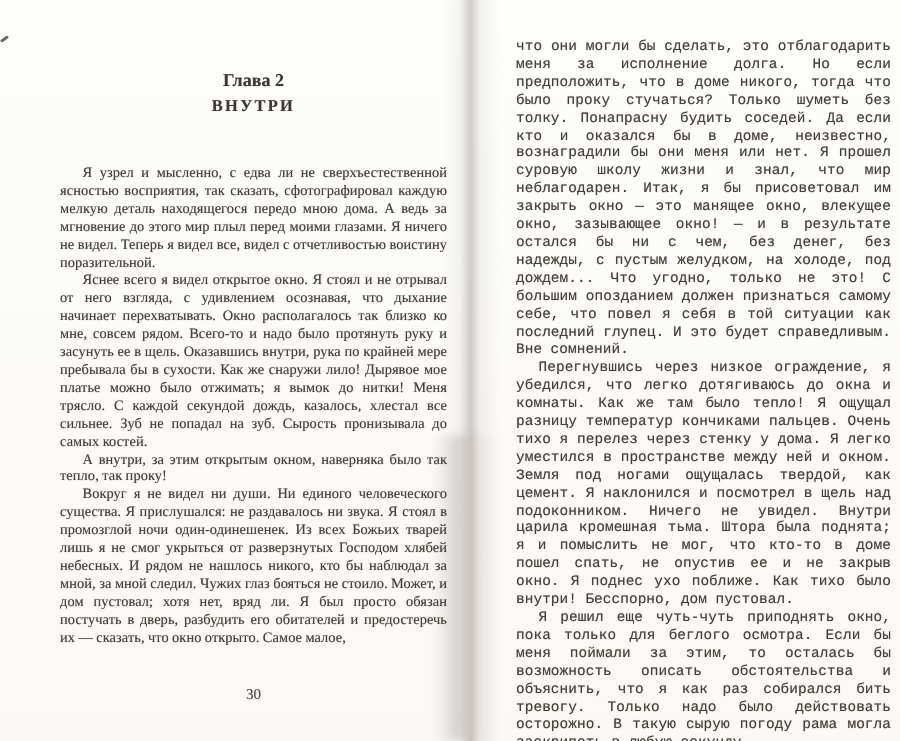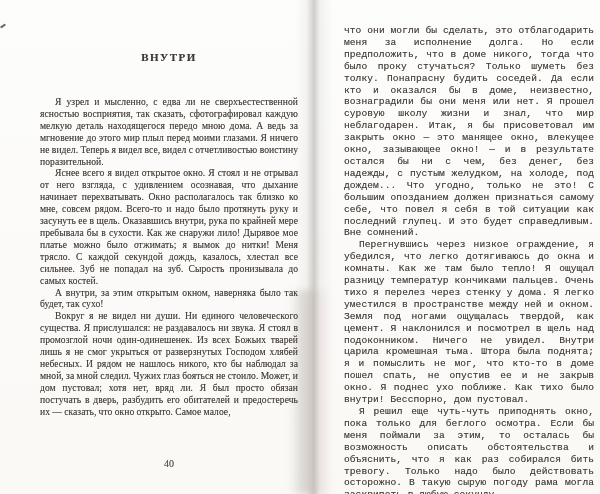--- a/index.html
+++ b/index.html
@@ -69,32 +69,33 @@
 </head>
 <body>
 
 <div class="photo">
 
   <div class="spine"></div>
   <div class="spine-low"></div>
   <div class="ink-speck"></div>
 
   <div class="page page-left" lang="ru">
+    <div class="chapter-label">Глава 2</div>
     <div class="chapter-title">ВНУТРИ</div>
     <div class="body-text">
       <p>Я узрел и мысленно, с едва ли не сверхъестественной ясностью восприятия, так сказать, сфотографировал каждую мелкую деталь находящегося передо мною дома. А ведь за мгновение до этого мир плыл перед моими глазами. Я ничего не видел. Теперь я видел все, видел с отчетливостью воистину поразительной.</p>
       <p>Яснее всего я видел открытое окно. Я стоял и не отрывал от него взгляда, с удивлением осознавая, что дыхание начинает перехватывать. Окно располагалось так близко ко мне, совсем рядом. Всего-то и надо было протянуть руку и засунуть ее в щель. Оказавшись внутри, рука по крайней мере пребывала бы в сухости. Как же снаружи лило! Дырявое мое платье можно было отжимать; я вымок до нитки! Меня трясло. С каждой секундой дождь, казалось, хлестал все сильнее. Зуб не попадал на зуб. Сырость пронизывала до самых костей.</p>
-      <p>А внутри, за этим открытым окном, наверняка было так будет, так сухо!</p>
+      <p>А внутри, за этим открытым окном, наверняка было так тепло, так проку!</p>
       <p>Вокруг я не видел ни души. Ни единого человеческого существа. Я прислушался: не раздавалось ни звука. Я стоял в промозглой ночи один-одинешенек. Из всех Божьих тварей лишь я не смог укрыться от разверзнутых Господом хлябей небесных. И рядом не нашлось никого, кто бы наблюдал за мной, за мной следил. Чужих глаз бояться не стоило. Может, и дом пустовал; хотя нет, вряд ли. Я был просто обязан постучать в дверь, разбудить его обитателей и предостеречь их — сказать, что окно открыто. Самое малое,</p>
     </div>
   </div>
 
   <div class="page page-right" lang="ru">
     <div class="body-text" style="margin-top:0">
       <p class="no-indent">что они могли бы сделать, это отблагодарить меня за исполнение долга. Но если предположить, что в доме никого, тогда что было проку стучаться? Только шуметь без толку. Понапрасну будить соседей. Да если кто и оказался бы в доме, неизвестно, вознаградили бы они меня или нет. Я прошел суровую школу жизни и знал, что мир неблагодарен. Итак, я бы присоветовал им закрыть окно — это манящее окно, влекущее окно, зазывающее окно! — и в результате остался бы ни с чем, без денег, без надежды, с пустым желудком, на холоде, под дождем... Что угодно, только не это! С большим опозданием должен признаться самому себе, что повел я себя в той ситуации как последний глупец. И это будет справедливым. Вне сомнений.</p>
       <p>Перегнувшись через низкое ограждение, я убедился, что легко дотягиваюсь до окна и комнаты. Как же там было тепло! Я ощущал разницу температур кончиками пальцев. Очень тихо я перелез через стенку у дома. Я легко уместился в пространстве между ней и окном. Земля под ногами ощущалась твердой, как цемент. Я наклонился и посмотрел в щель над подоконником. Ничего не увидел. Внутри царила кромешная тьма. Штора была поднята; я и помыслить не мог, что кто-то в доме пошел спать, не опустив ее и не закрыв окно. Я поднес ухо поближе. Как тихо было внутри! Бесспорно, дом пустовал.</p>
       <p>Я решил еще чуть-чуть приподнять окно, пока только для беглого осмотра. Если бы меня поймали за этим, то осталась бы возможность описать обстоятельства и объяснить, что я как раз собирался бить тревогу. Только надо было действовать осторожно. В такую сырую погоду рама могла заскрипеть в любую секунду.</p>
     </div>
   </div>
 
-  <div class="folio folio-left">40</div>
+  <div class="folio folio-left">30</div>
 
 </div>
 
 </body></html>

